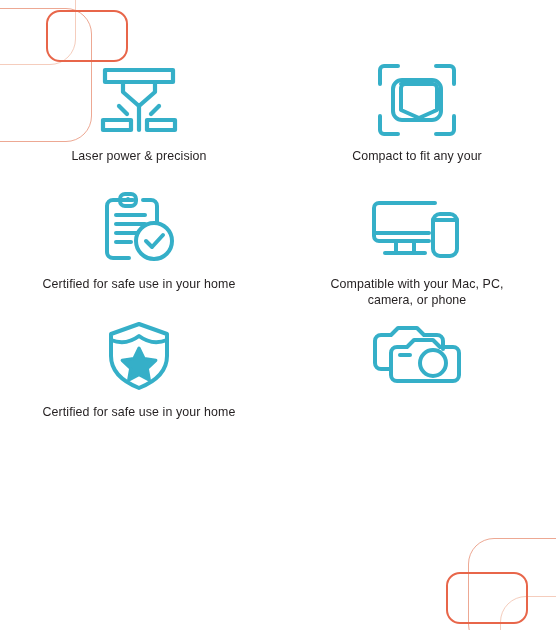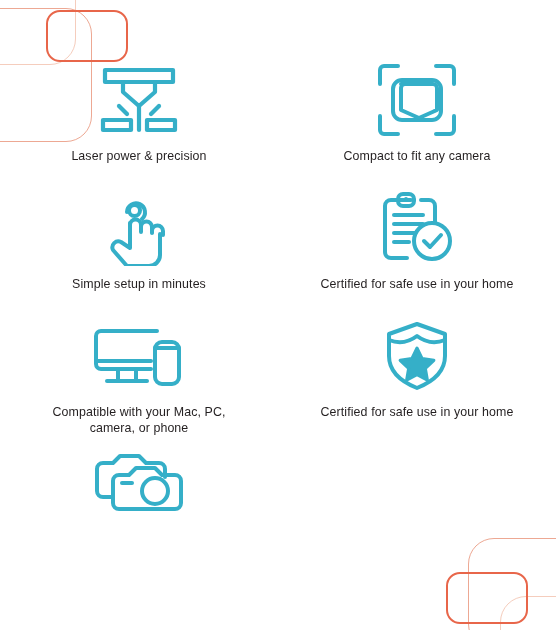--- a/index.html
+++ b/index.html
@@ -155,36 +155,23 @@
         <svg width="82" height="76" viewBox="0 0 82 76" fill="none" stroke="#35afc8" stroke-width="4" stroke-linecap="round" stroke-linejoin="round">
           <path d="M4 22 V8 a4 4 0 0 1 4-4 H22"></path>
           <path d="M60 4 H74 a4 4 0 0 1 4 4 V22"></path>
           <path d="M78 54 V68 a4 4 0 0 1 -4 4 H60"></path>
           <path d="M22 72 H8 a4 4 0 0 1 -4 -4 V54"></path>
           <rect x="17" y="18" width="48" height="40" rx="9"></rect>
           <path d="M25 22 h32 a4 4 0 0 1 4 4 v22 l-18 8 -18 -8 V26 a4 4 0 0 1 4 -4 z"></path>
           <circle cx="58" cy="49" r="1.6" fill="#35afc8" stroke="none"></circle>
         </svg>
       </div>
-      <div class="cell-label">Compact to fit any camera</div>
-    </div>
-
-    <div class="cell">
-      <div class="icon-wrap">
-        <svg width="66" height="76" viewBox="0 0 66 76" fill="none" stroke="#35afc8" stroke-width="4" stroke-linecap="round" stroke-linejoin="round">
-          <path d="M21 22 a9 9 0 1 1 15 7"></path>
-          <path d="M24 33 v25 l-9 -6 a6 6 0 0 0 -8 8 l14 16 h22 a11 11 0 0 0 11 -11 V44"></path>
-          <path d="M35 42 v-7 a5.5 5.5 0 0 0 -11 0"></path>
-          <path d="M35 40 v-3 a5.5 5.5 0 0 1 11 0 v5"></path>
-          <path d="M46 43 v-2 a5.5 5.5 0 0 1 11 0 v4"></path>
-          <circle cx="28.5" cy="20.5" r="5.5"></circle>
-        </svg>
-      </div>
-      <div class="cell-label">Simple setup in minutes</div>
-    </div>
+      <div class="cell-label">Compact to fit any your</div>
+    </div>
+
 
     <div class="cell">
       <div class="icon-wrap">
         <svg width="80" height="76" viewBox="0 0 80 76" fill="none" stroke="#35afc8" stroke-width="4" stroke-linecap="round" stroke-linejoin="round">
           <path d="M34 10 H14 a6 6 0 0 0 -6 6 V62 a6 6 0 0 0 6 6 H30"></path>
           <path d="M44 10 H52 a6 6 0 0 1 6 6 V32"></path>
           <rect x="21" y="4" width="16" height="12" rx="5"></rect>
           <circle cx="29" cy="9" r="2" fill="#35afc8" stroke="none"></circle>
           <path d="M17 25 H46"></path>
           <path d="M17 34 H46"></path>

